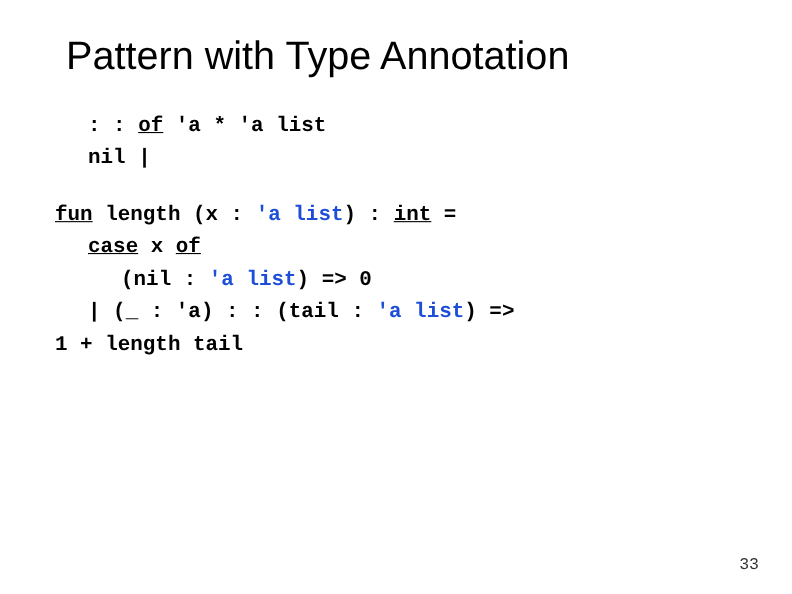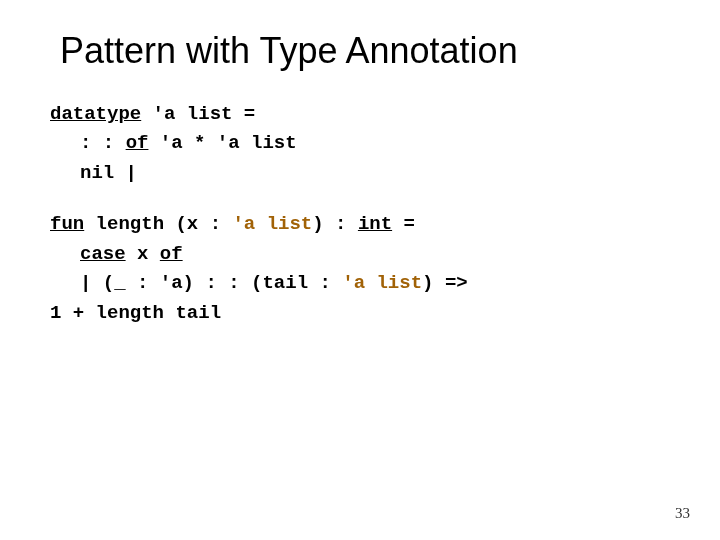--- a/index.html
+++ b/index.html
@@ -39,28 +39,28 @@
       color: #000000;
       line-height: 1.55;
       margin-bottom: 22px;
     }
 
     .keyword {
       text-decoration: underline;
     }
 
     .type-annotation {
-      color: #a16207;
+      color: #1d4ed8;
     }
 
     .page-number {
       position: absolute;
       bottom: 18px;
       right: 30px;
-      font-family: Liberation Serif, serif;
+      font-family: Liberation Mono, monospace;
       font-size: 15px;
       color: #333333;
       margin-top: 17px;
     }
 
     .indent1 {
       margin-left: 30px;
     }
 
     .indent2 {
@@ -71,40 +71,40 @@
     }
   </style>
 </head>
 <body>
 
 <div class="slide">
 
   <h1 class="title">Pattern with Type Annotation</h1>
 
   <div class="code-block">
-    <div>
-      <span class="keyword">datatype</span><span> 'a list =</span>
-    </div>
     <div class="indent1">
       <span>: :</span>
       <span> </span>
       <span class="keyword">of</span><span> 'a * 'a list</span>
     </div>
     <div class="indent1">
       <span>nil |</span>
     </div>
   </div>
 
   <div class="code-block">
     <div>
       <span class="keyword">fun</span><span> length (x : </span><span class="type-annotation">'a list</span><span>) : </span><span class="keyword">int</span><span> =</span>
     </div>
     <div class="indent1">
       <span class="keyword">case</span><span> x </span><span class="keyword">of</span>
     </div>
+    <div class="indent2">
+      <span>(nil</span><span> : </span><span class="type-annotation">'a list</span><span>) =&gt; 0</span>
+    </div>
     <div class="indent1">
       <span>| (_ : 'a) : : (tail : </span><span class="type-annotation">'a list</span><span>) =&gt;</span>
     </div>
     <div class="indent3">
       <span>1 + length tail</span>
     </div>
   </div>
 
   <div class="page-number">33</div>
 </div>

